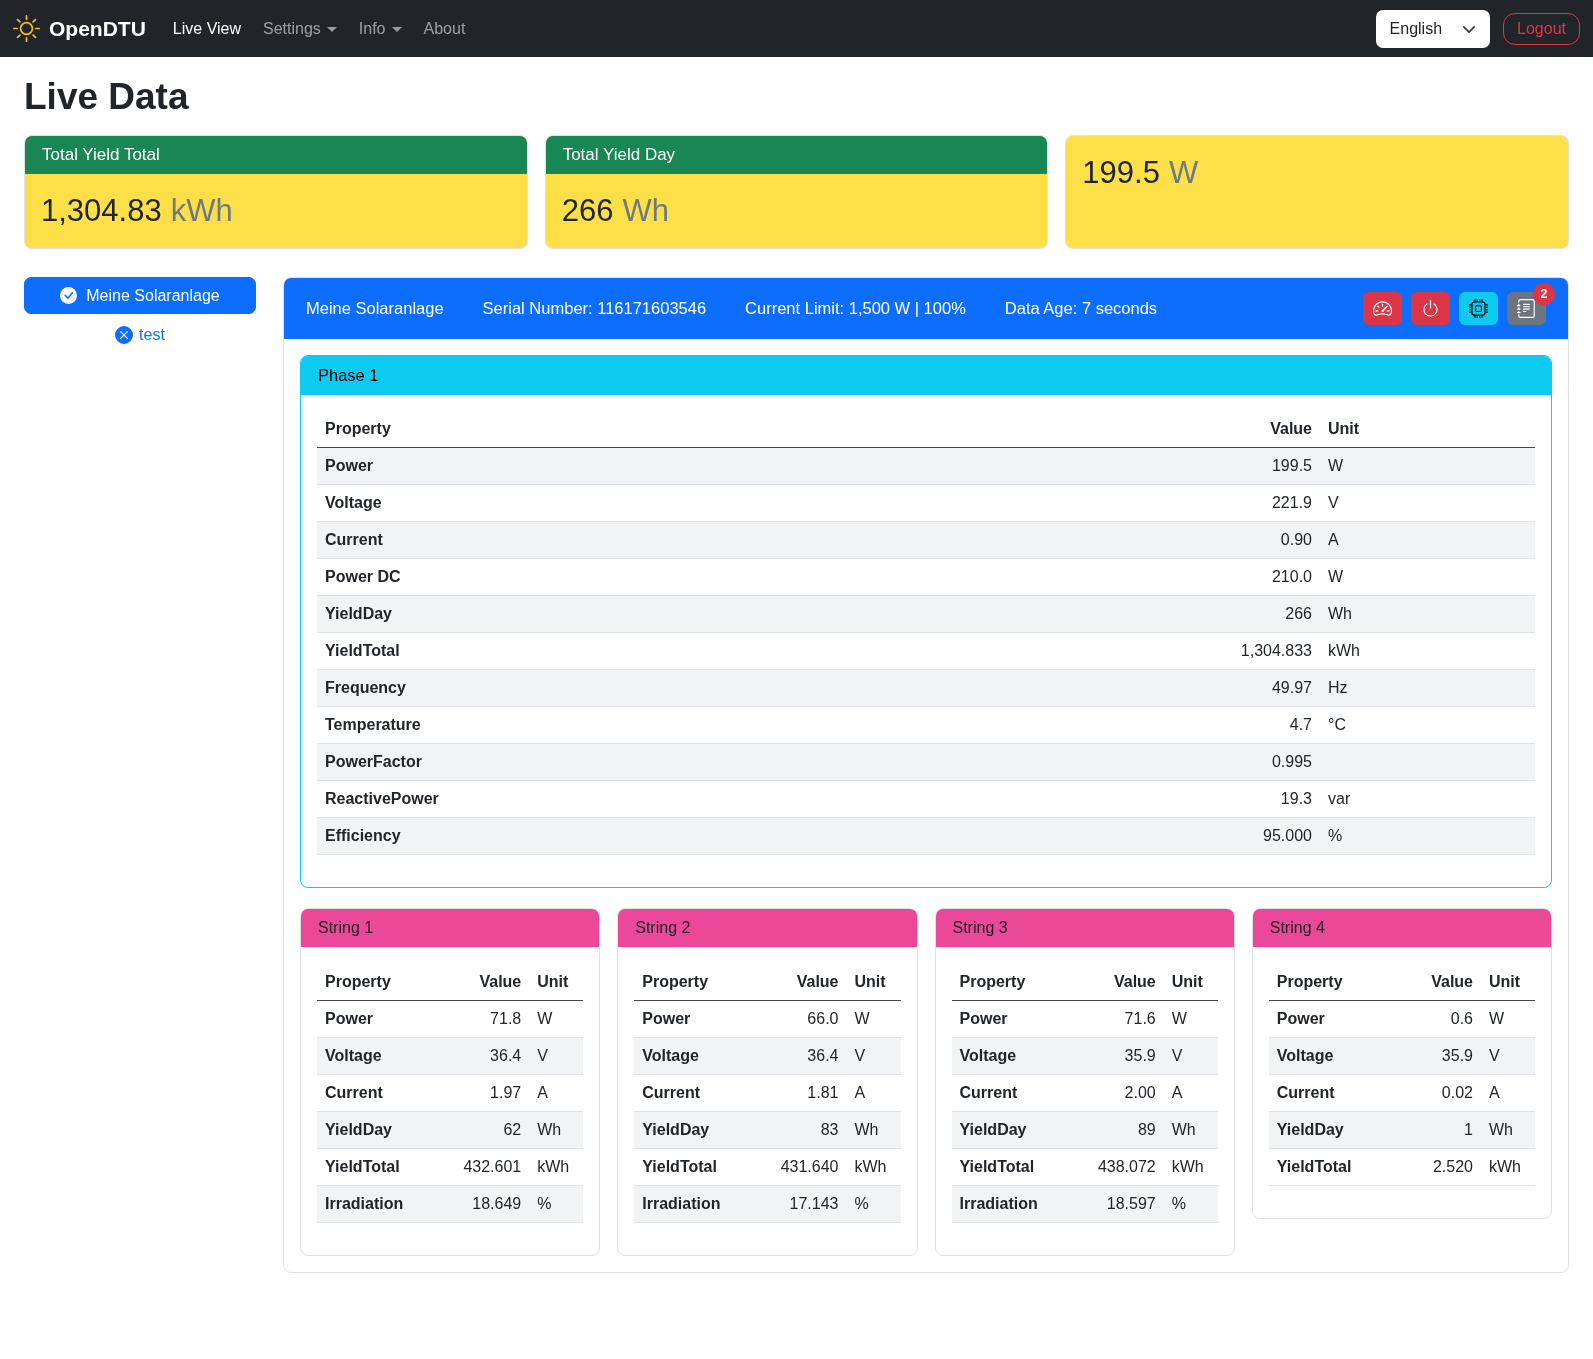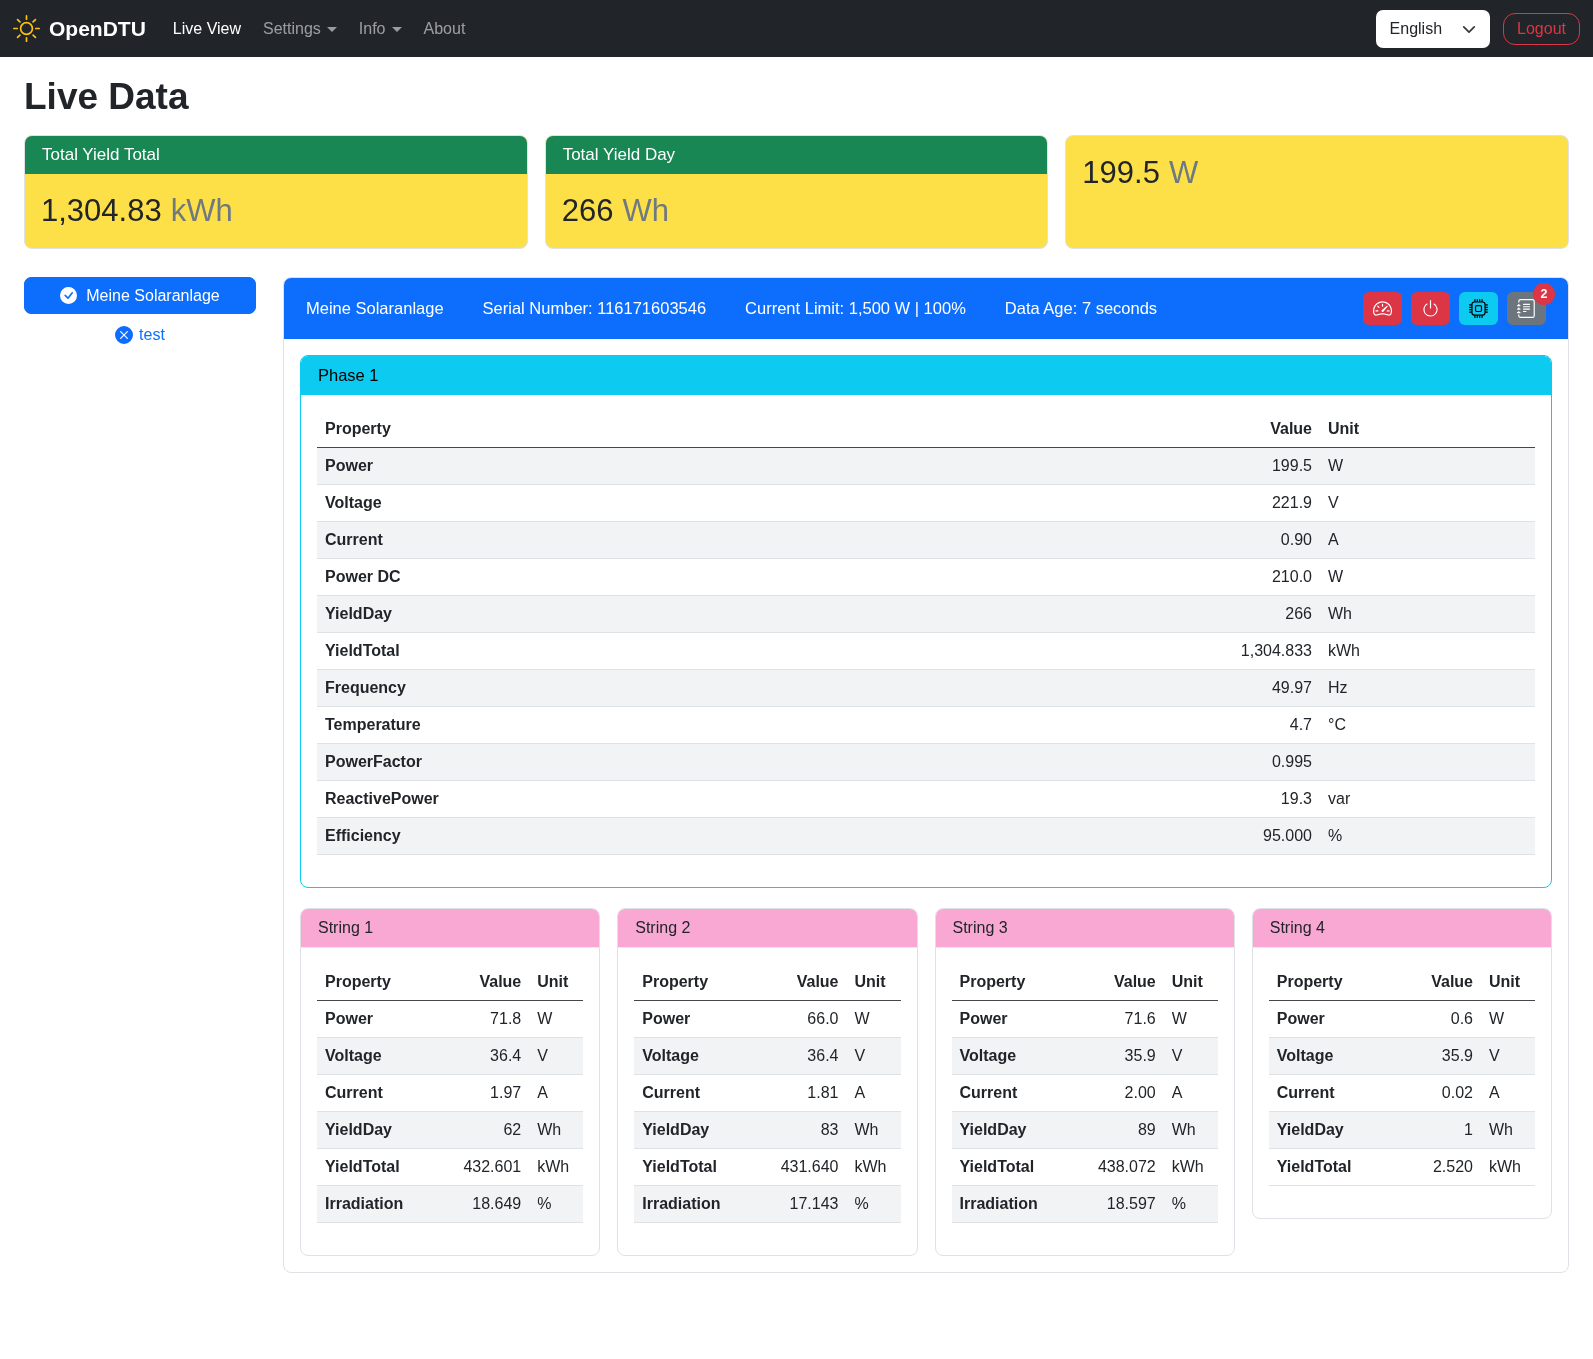--- a/index.html
+++ b/index.html
@@ -86,21 +86,21 @@
   .phase-table .value-col, .phase-table td.value { width: 140px; }
   .phase-table .unit-col, .phase-table td.unit { width: 215px; }
   .string-table tbody tr:nth-child(even) { background: #f2f3f5; }
   .string-table .value-col, .string-table td.value { width: 86px; white-space: nowrap; }
   .string-table .unit-col, .string-table td.unit { width: 54px; }
 
   
   .strings-grid { display: grid; grid-template-columns: repeat(4, 1fr); gap: 17px;
     align-items: start; }
   .string-card { border: 1px solid #dee2e6; border-radius: 8px; background: #fff; }
-  .string-card-header { background: #f9a8d4; border-bottom: 1px solid #e9ebee;
+  .string-card-header { background: #ec4899; border-bottom: 1px solid #e9ebee;
     padding: 10px 17px; font-size: 16px; border-radius: 7px 7px 0 0; }
   .string-card-body { padding: 16px; }
 </style>
 </head>
 <body>
 
 <nav class="navbar">
   <div class="brand">
     <span style="color:#ffc107;display:flex;">
       <svg width="27" height="27" viewBox="0 0 16 16" fill="currentColor">

